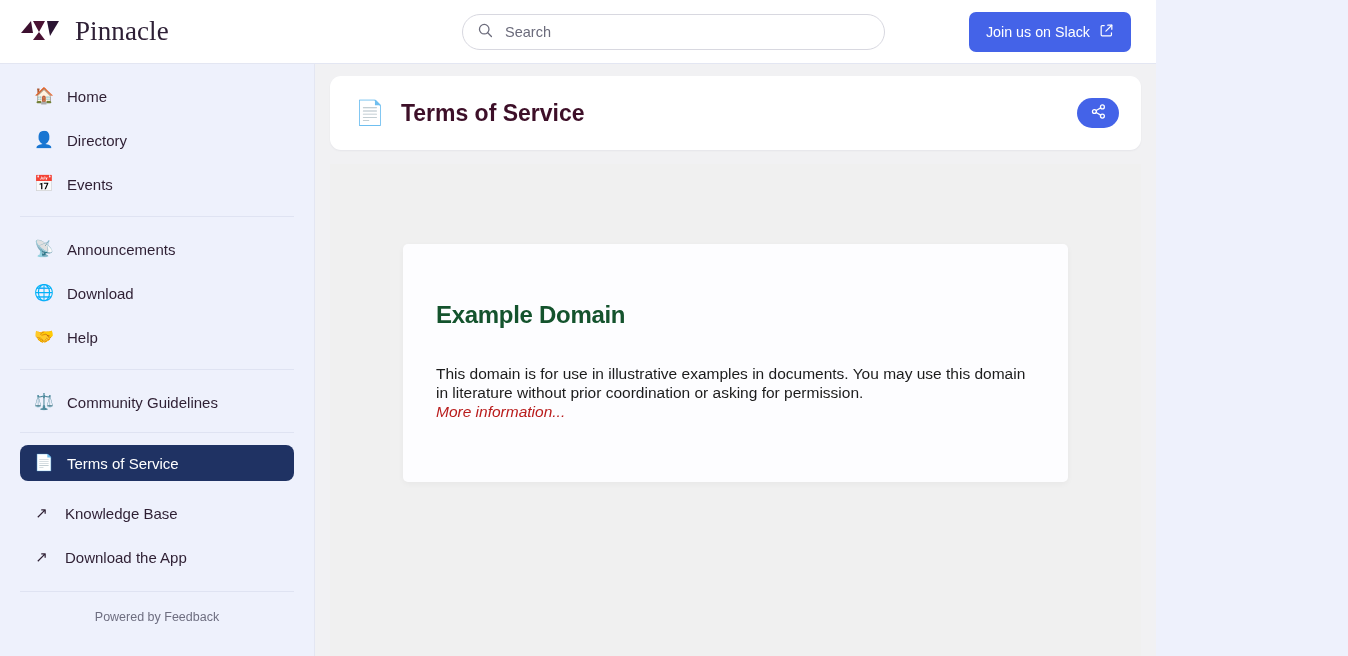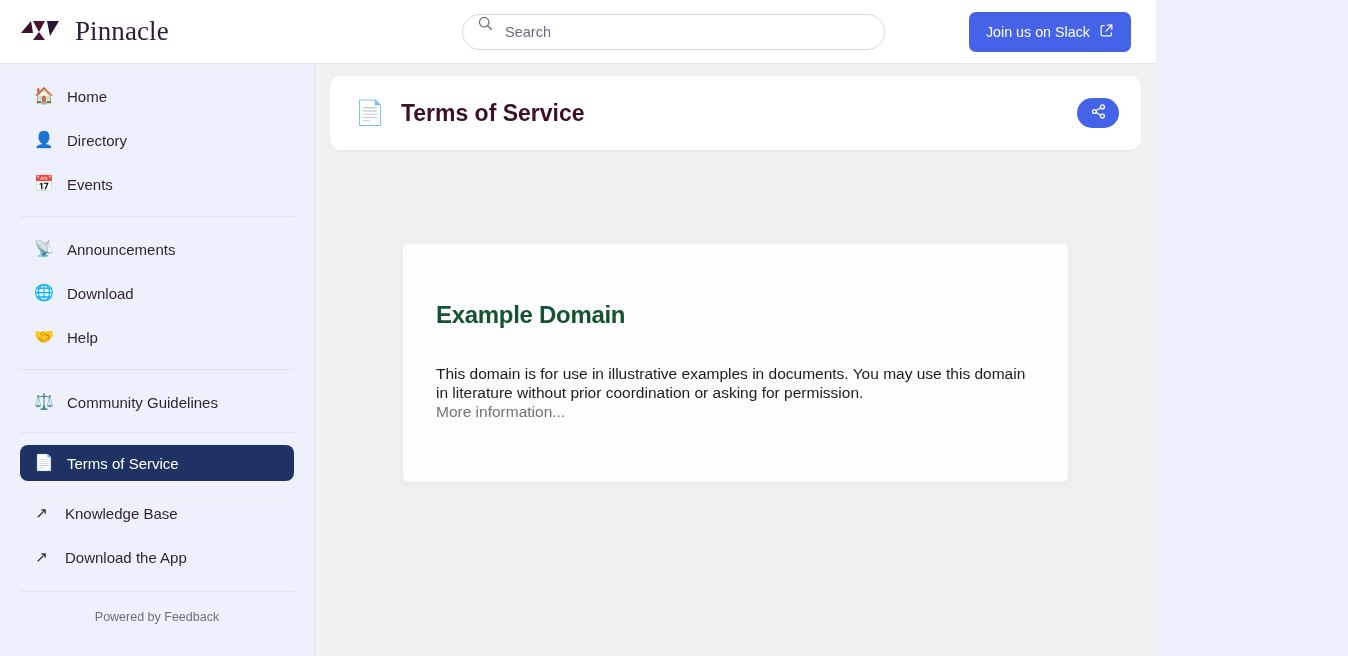--- a/index.html
+++ b/index.html
@@ -56,20 +56,21 @@
     width: 423px;
     height: 36px;
   }
   .search-box {
     width: 100%;
     height: 100%;
     border: 1px solid #d8d8e0;
     border-radius: 18px;
     background: #ffffff;
     display: flex;
+    align-items: center;
     padding: 0 14px;
     gap: 11px;
   }
   .search-icon { flex: 0 0 auto; display: block; }
   .search-input {
     flex: 1;
     border: none;
     outline: none;
     background: transparent;
     font-family: "Liberation Sans", sans-serif;
@@ -250,23 +251,24 @@
     margin-bottom: 37px;
     line-height: 1.1;
   }
   .embed-p {
     font-size: 15.5px;
     color: #1c1c1c;
     line-height: 1.22;
   }
   .embed-link {
     font-size: 15.5px;
-    color: #737373;
+    color: #b91c1c;
     text-decoration: none;
     line-height: 1.2;
+    font-style: italic;
   }
 </style>
 </head>
 <body>
 
 <div class="app">
 
   <header class="topbar">
 
     <div class="brand">

